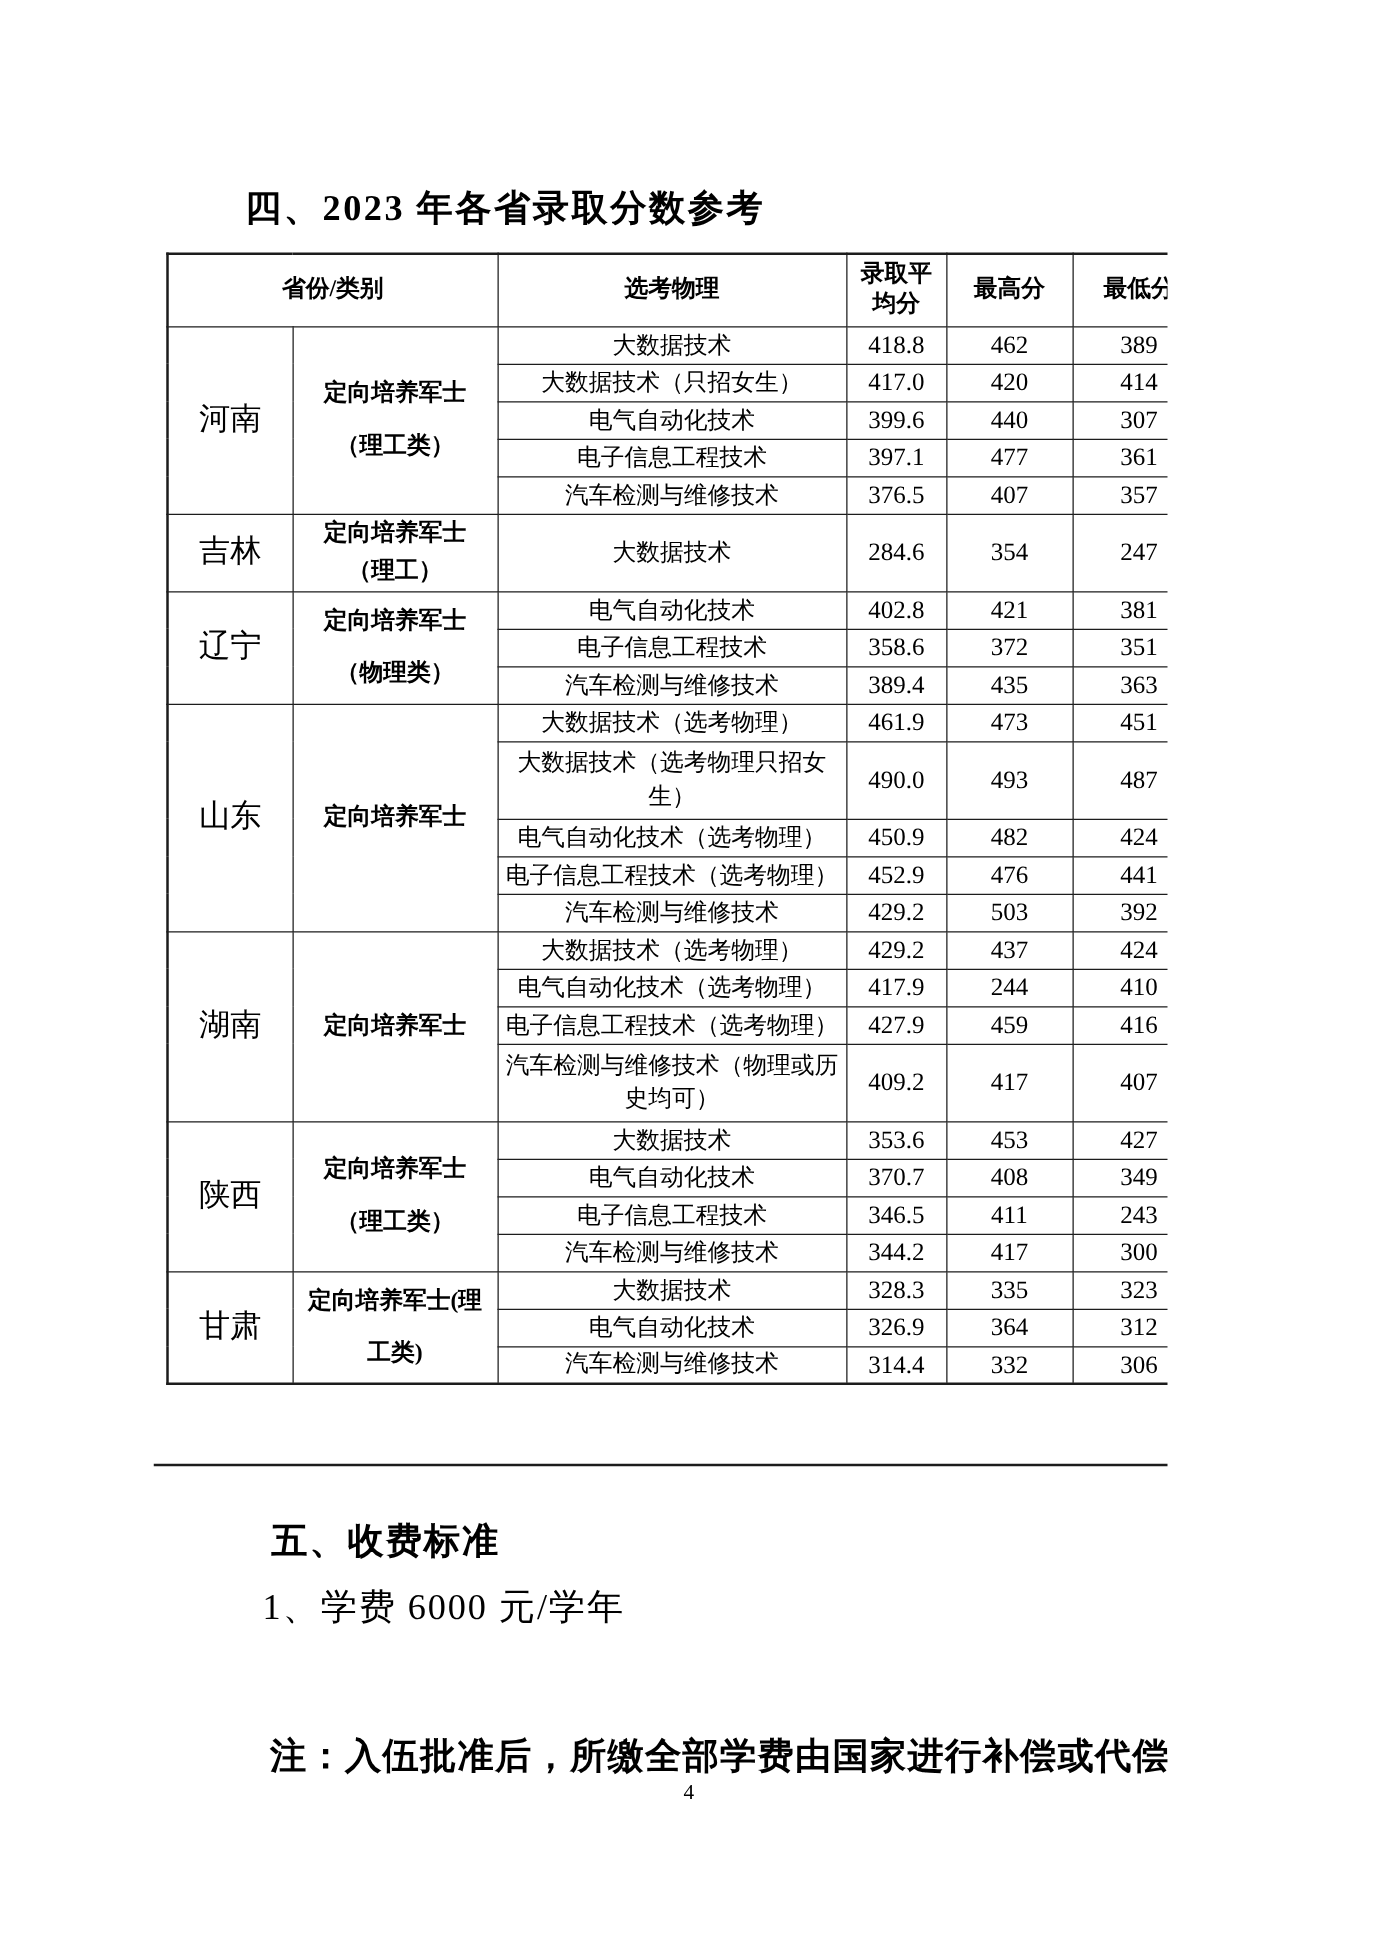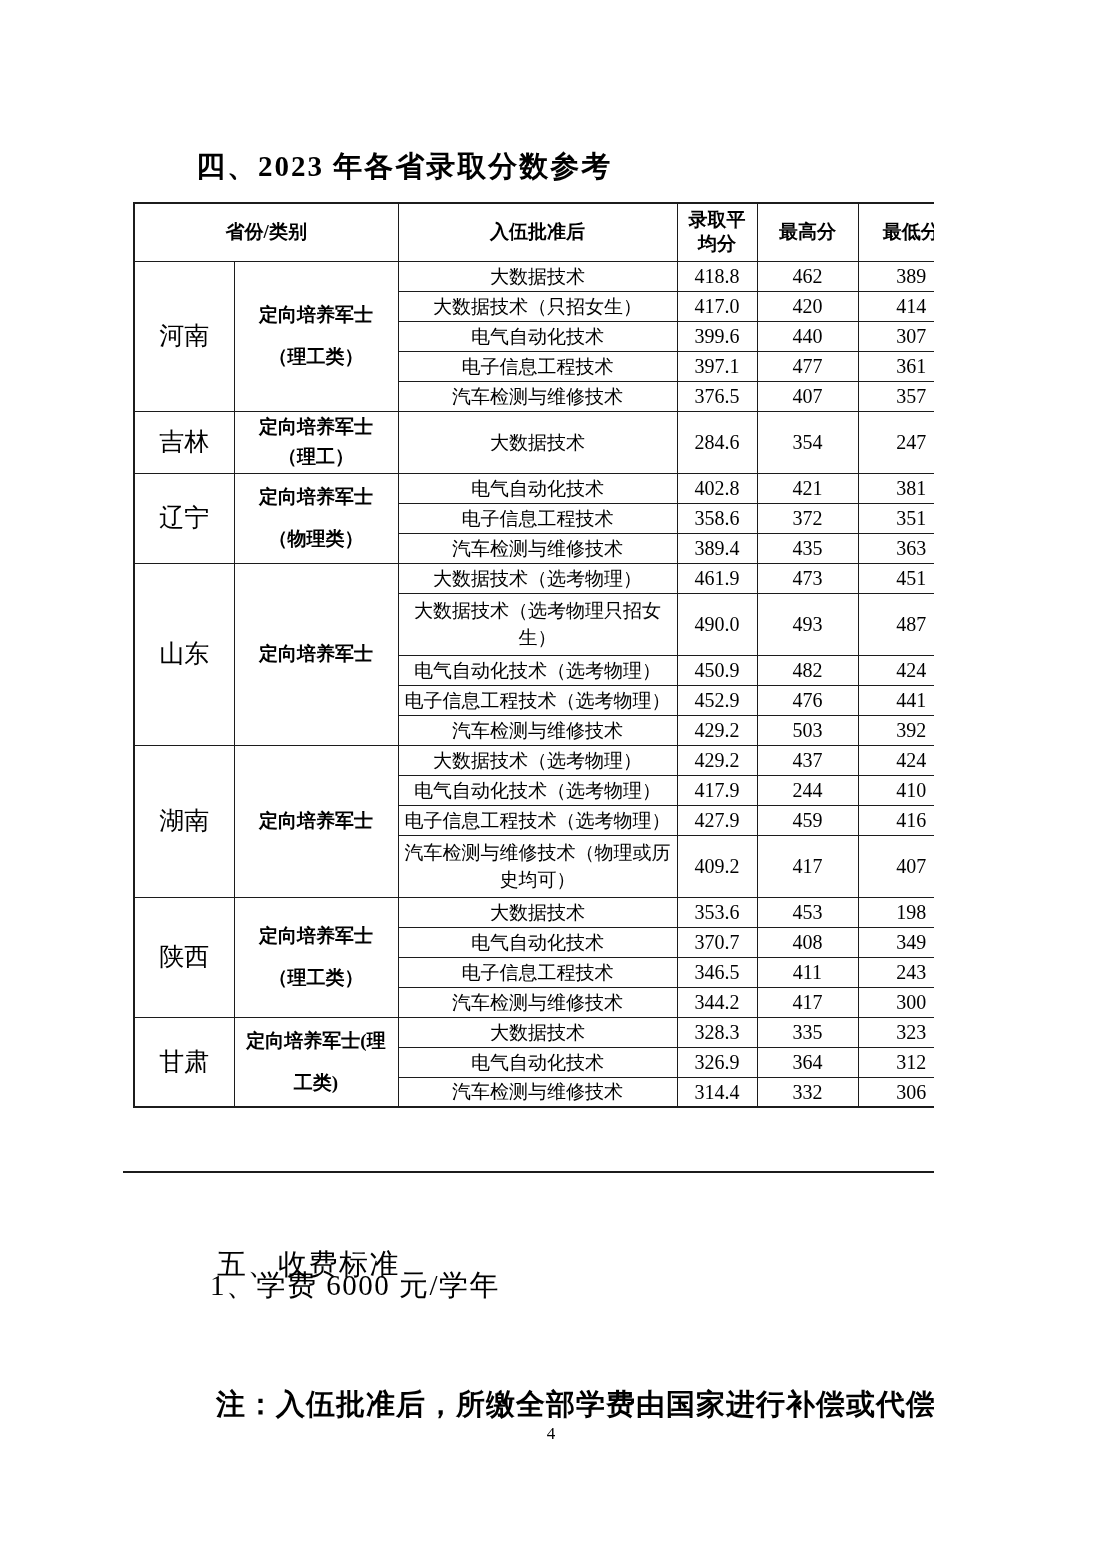--- a/index.html
+++ b/index.html
@@ -69,24 +69,24 @@
     position: absolute;
     left: 123px;
     top: 1171px;
     width: 855px;
     height: 2px;
     background: #1c1c1c;
   }
   .fees-heading {
     position: absolute;
     left: 217px;
-    top: 1245px;
+    top: 1213px;
     margin: 0;
     font-size: 29px;
-    font-weight: normal;
+    font-weight: bold;
     letter-spacing: 1.5px;
     white-space: nowrap;
   }
   .fee-item {
     position: absolute;
     left: 210px;
     margin: 0;
     font-size: 29px;
     letter-spacing: 1.5px;
     white-space: nowrap;
@@ -124,21 +124,21 @@
       <col style="width:100px">
       <col style="width:164px">
       <col style="width:279px">
       <col style="width:80px">
       <col style="width:101px">
       <col style="width:107px">
     </colgroup>
     <thead>
       <tr>
         <th colspan="2">省份/类别</th>
-        <th>入伍批准后</th>
+        <th>选考物理</th>
         <th>录取平
 均分</th>
         <th>最高分</th>
         <th>最低分</th>
       </tr>
     </thead>
     <tbody id="table-body">
         <tr>
           <td rowspan="5" class="province">河南</td>
           <td rowspan="5" class="category">定向培养军士
@@ -262,21 +262,21 @@
           <td class="max">417</td>
           <td class="min">407</td>
         </tr>
         <tr>
           <td rowspan="4" class="province">陕西</td>
           <td rowspan="4" class="category">定向培养军士
 （理工类）</td>
           <td class="major">大数据技术</td>
           <td class="avg">353.6</td>
           <td class="max">453</td>
-          <td class="min">198</td>
+          <td class="min">427</td>
         </tr>
         <tr>
           <td class="major">电气自动化技术</td>
           <td class="avg">370.7</td>
           <td class="max">408</td>
           <td class="min">349</td>
         </tr>
         <tr>
           <td class="major">电子信息工程技术</td>
           <td class="avg">346.5</td>

